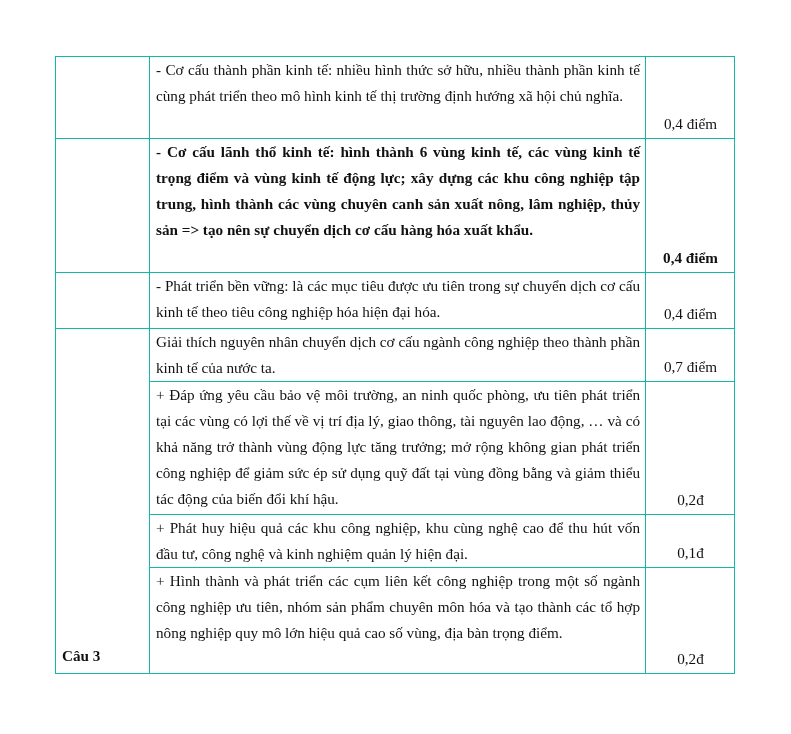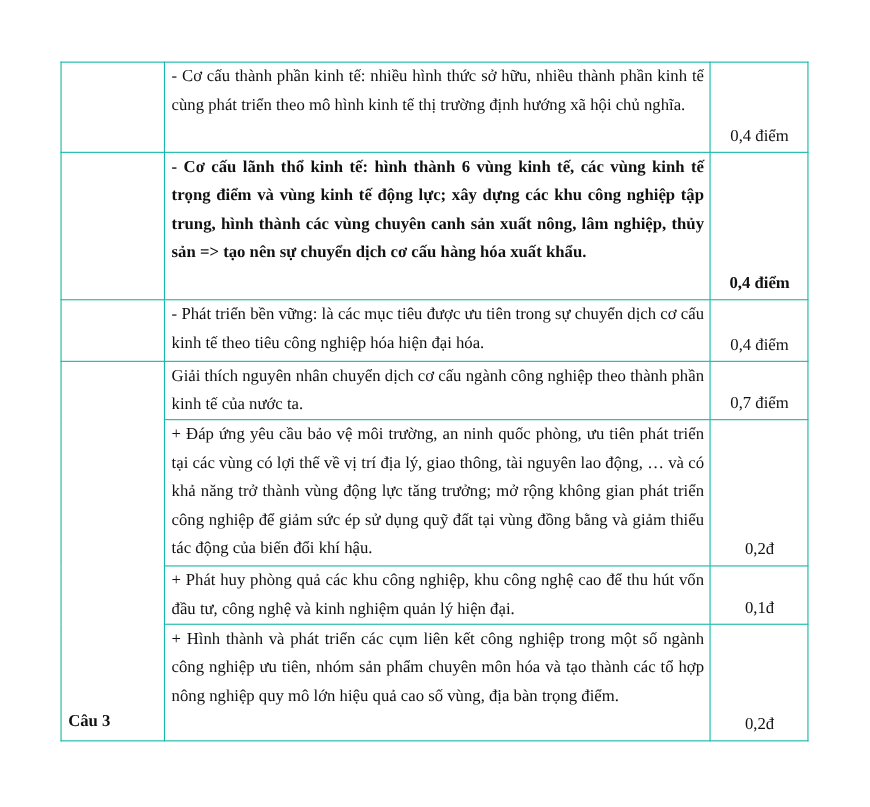--- a/index.html
+++ b/index.html
@@ -80,21 +80,21 @@
     <tr class="r4">
       <td class="col-q" rowspan="4">Câu 3</td>
       <td class="col-content bold">Giải thích nguyên nhân chuyển dịch cơ cấu ngành công nghiệp theo thành phần kinh tế của nước ta.</td>
       <td class="col-score bold">0,7 điểm</td>
     </tr>
     <tr class="r5">
       <td class="col-content">+ Đáp ứng yêu cầu bảo vệ môi trường, an ninh quốc phòng, ưu tiên phát triển tại các vùng có lợi thế về vị trí địa lý, giao thông, tài nguyên lao động, … và có khả năng trở thành vùng động lực tăng trưởng; mở rộng không gian phát triển công nghiệp để giảm sức ép sử dụng quỹ đất tại vùng đồng bằng và giảm thiểu tác động của biến đổi khí hậu.</td>
       <td class="col-score">0,2đ</td>
     </tr>
     <tr class="r6">
-      <td class="col-content">+ Phát huy phòng quả các khu công nghiệp, khu công nghệ cao để thu hút vốn đầu tư, công nghệ và kinh nghiệm quản lý hiện đại.</td>
+      <td class="col-content">+ Phát huy hiệu quả các khu công nghiệp, khu cùng nghệ cao để thu hút vốn đầu tư, công nghệ và kinh nghiệm quản lý hiện đại.</td>
       <td class="col-score">0,1đ</td>
     </tr>
     <tr class="r7">
       <td class="col-content">+ Hình thành và phát triển các cụm liên kết công nghiệp trong một số ngành công nghiệp ưu tiên, nhóm sản phẩm chuyên môn hóa và tạo thành các tổ hợp nông nghiệp quy mô lớn hiệu quả cao số vùng, địa bàn trọng điểm.</td>
       <td class="col-score">0,2đ</td>
     </tr>
   </tbody>
 </table>
 
 </body></html>

